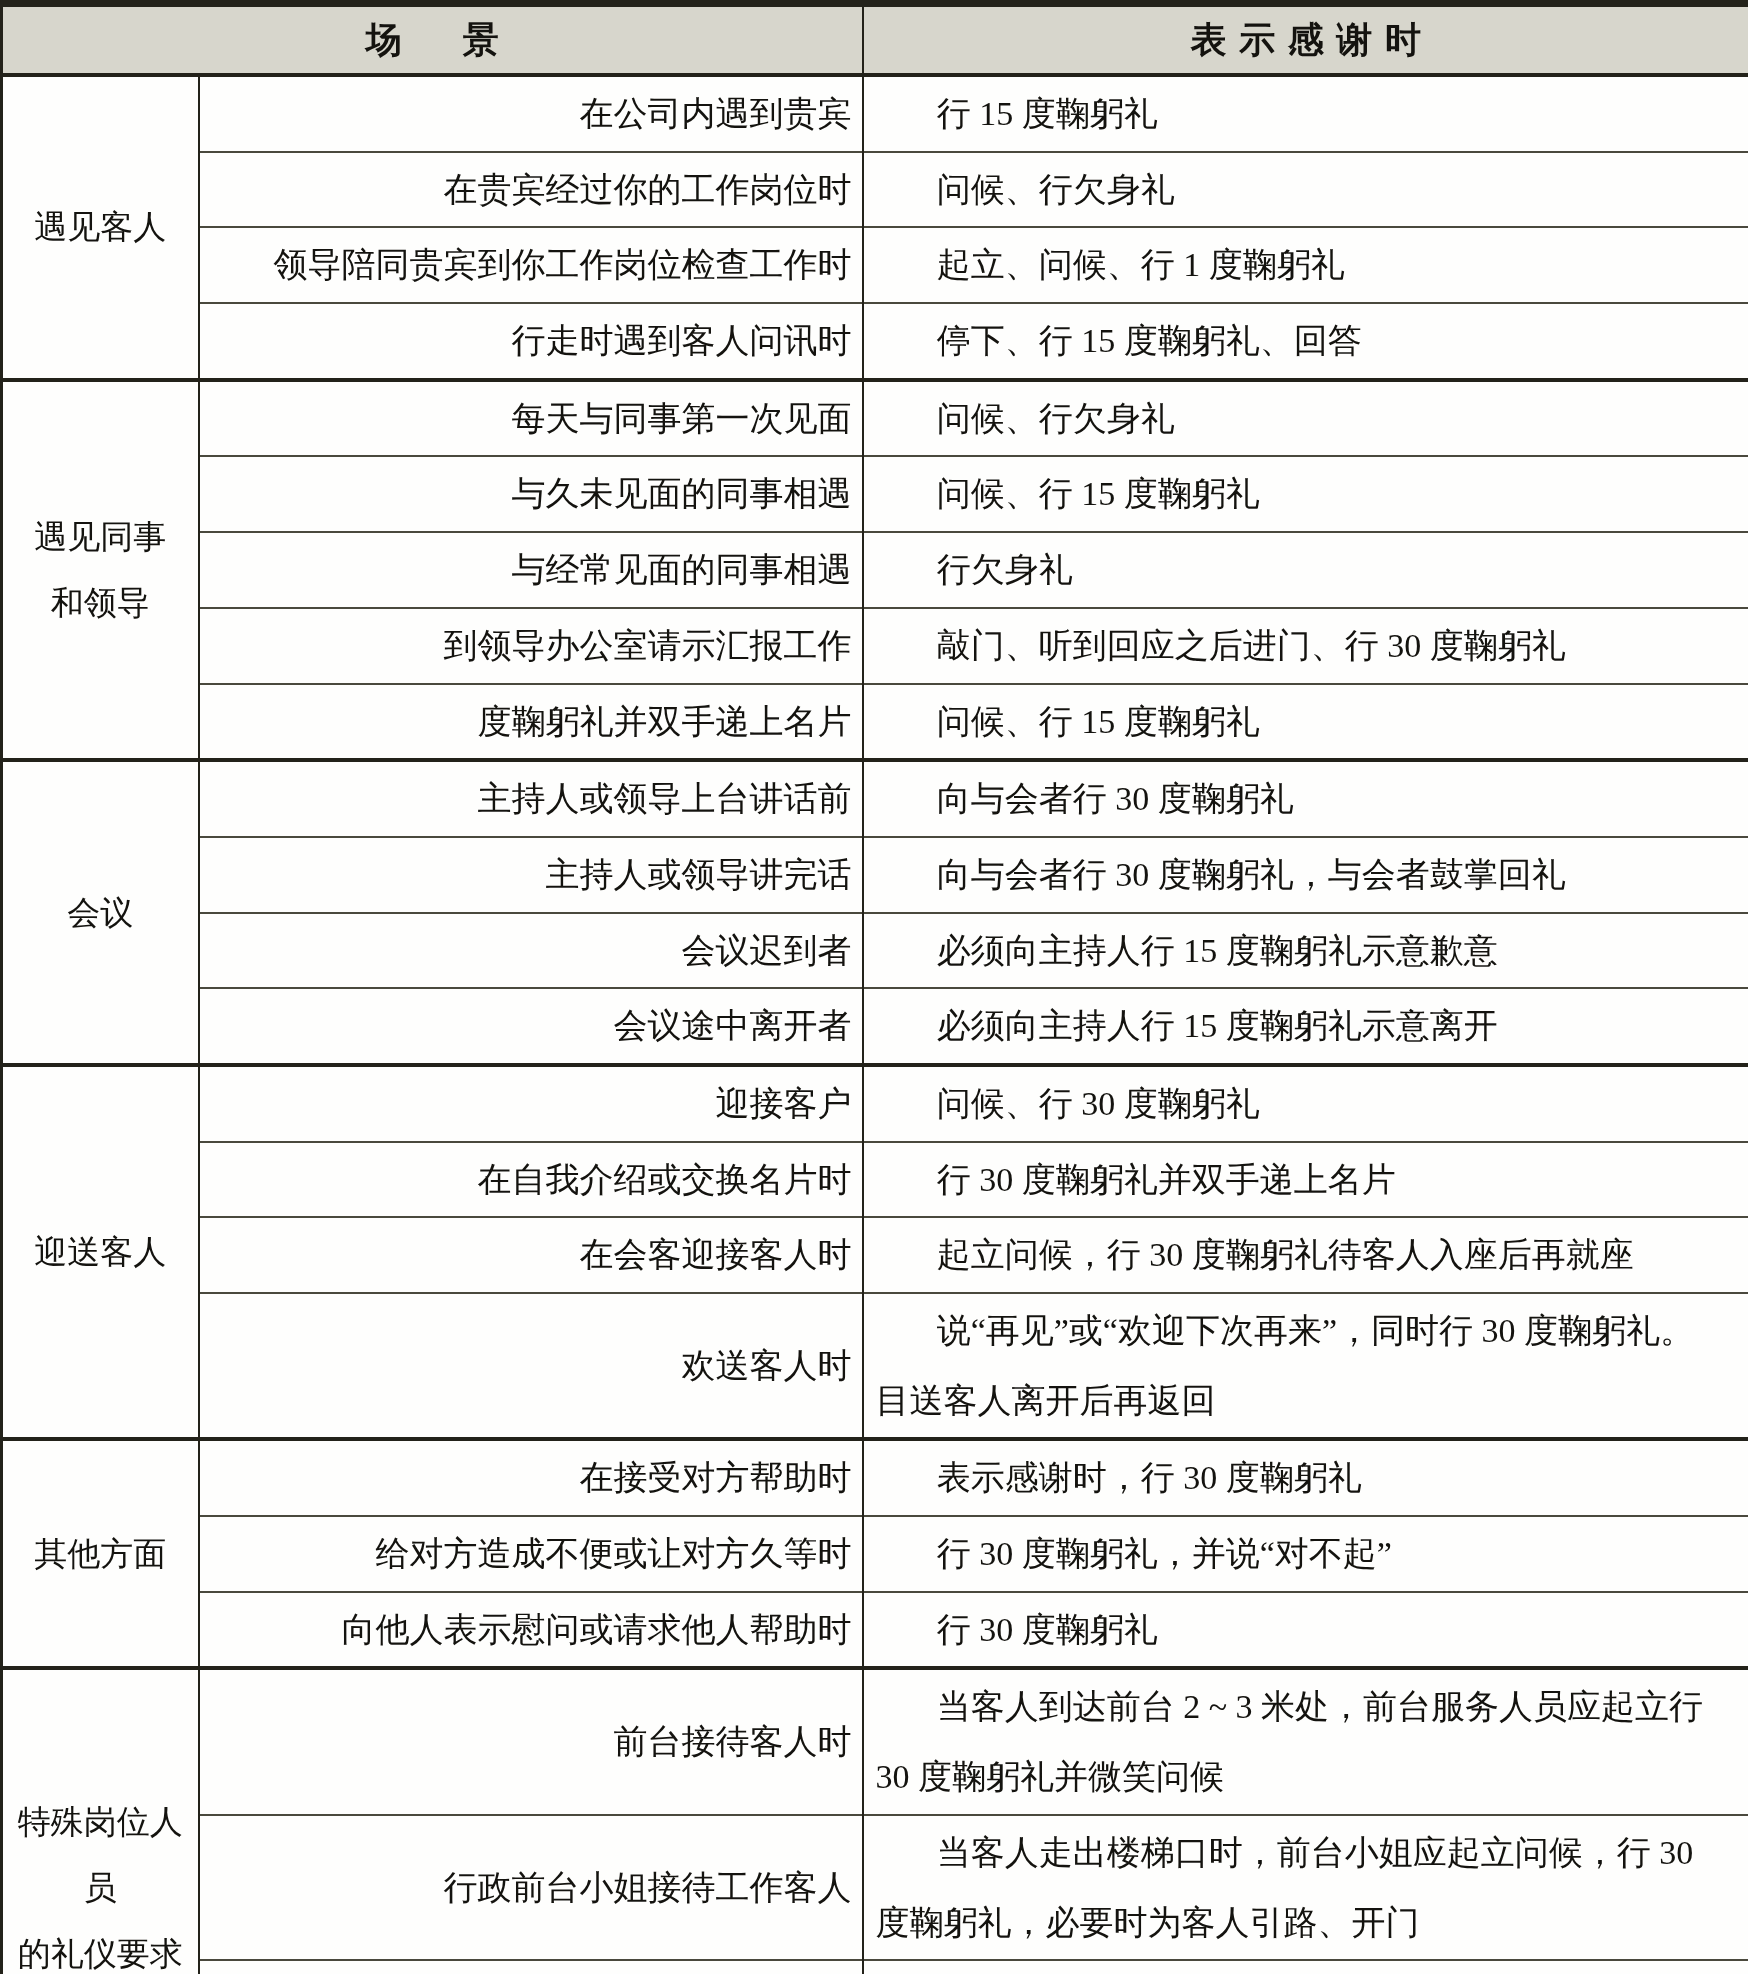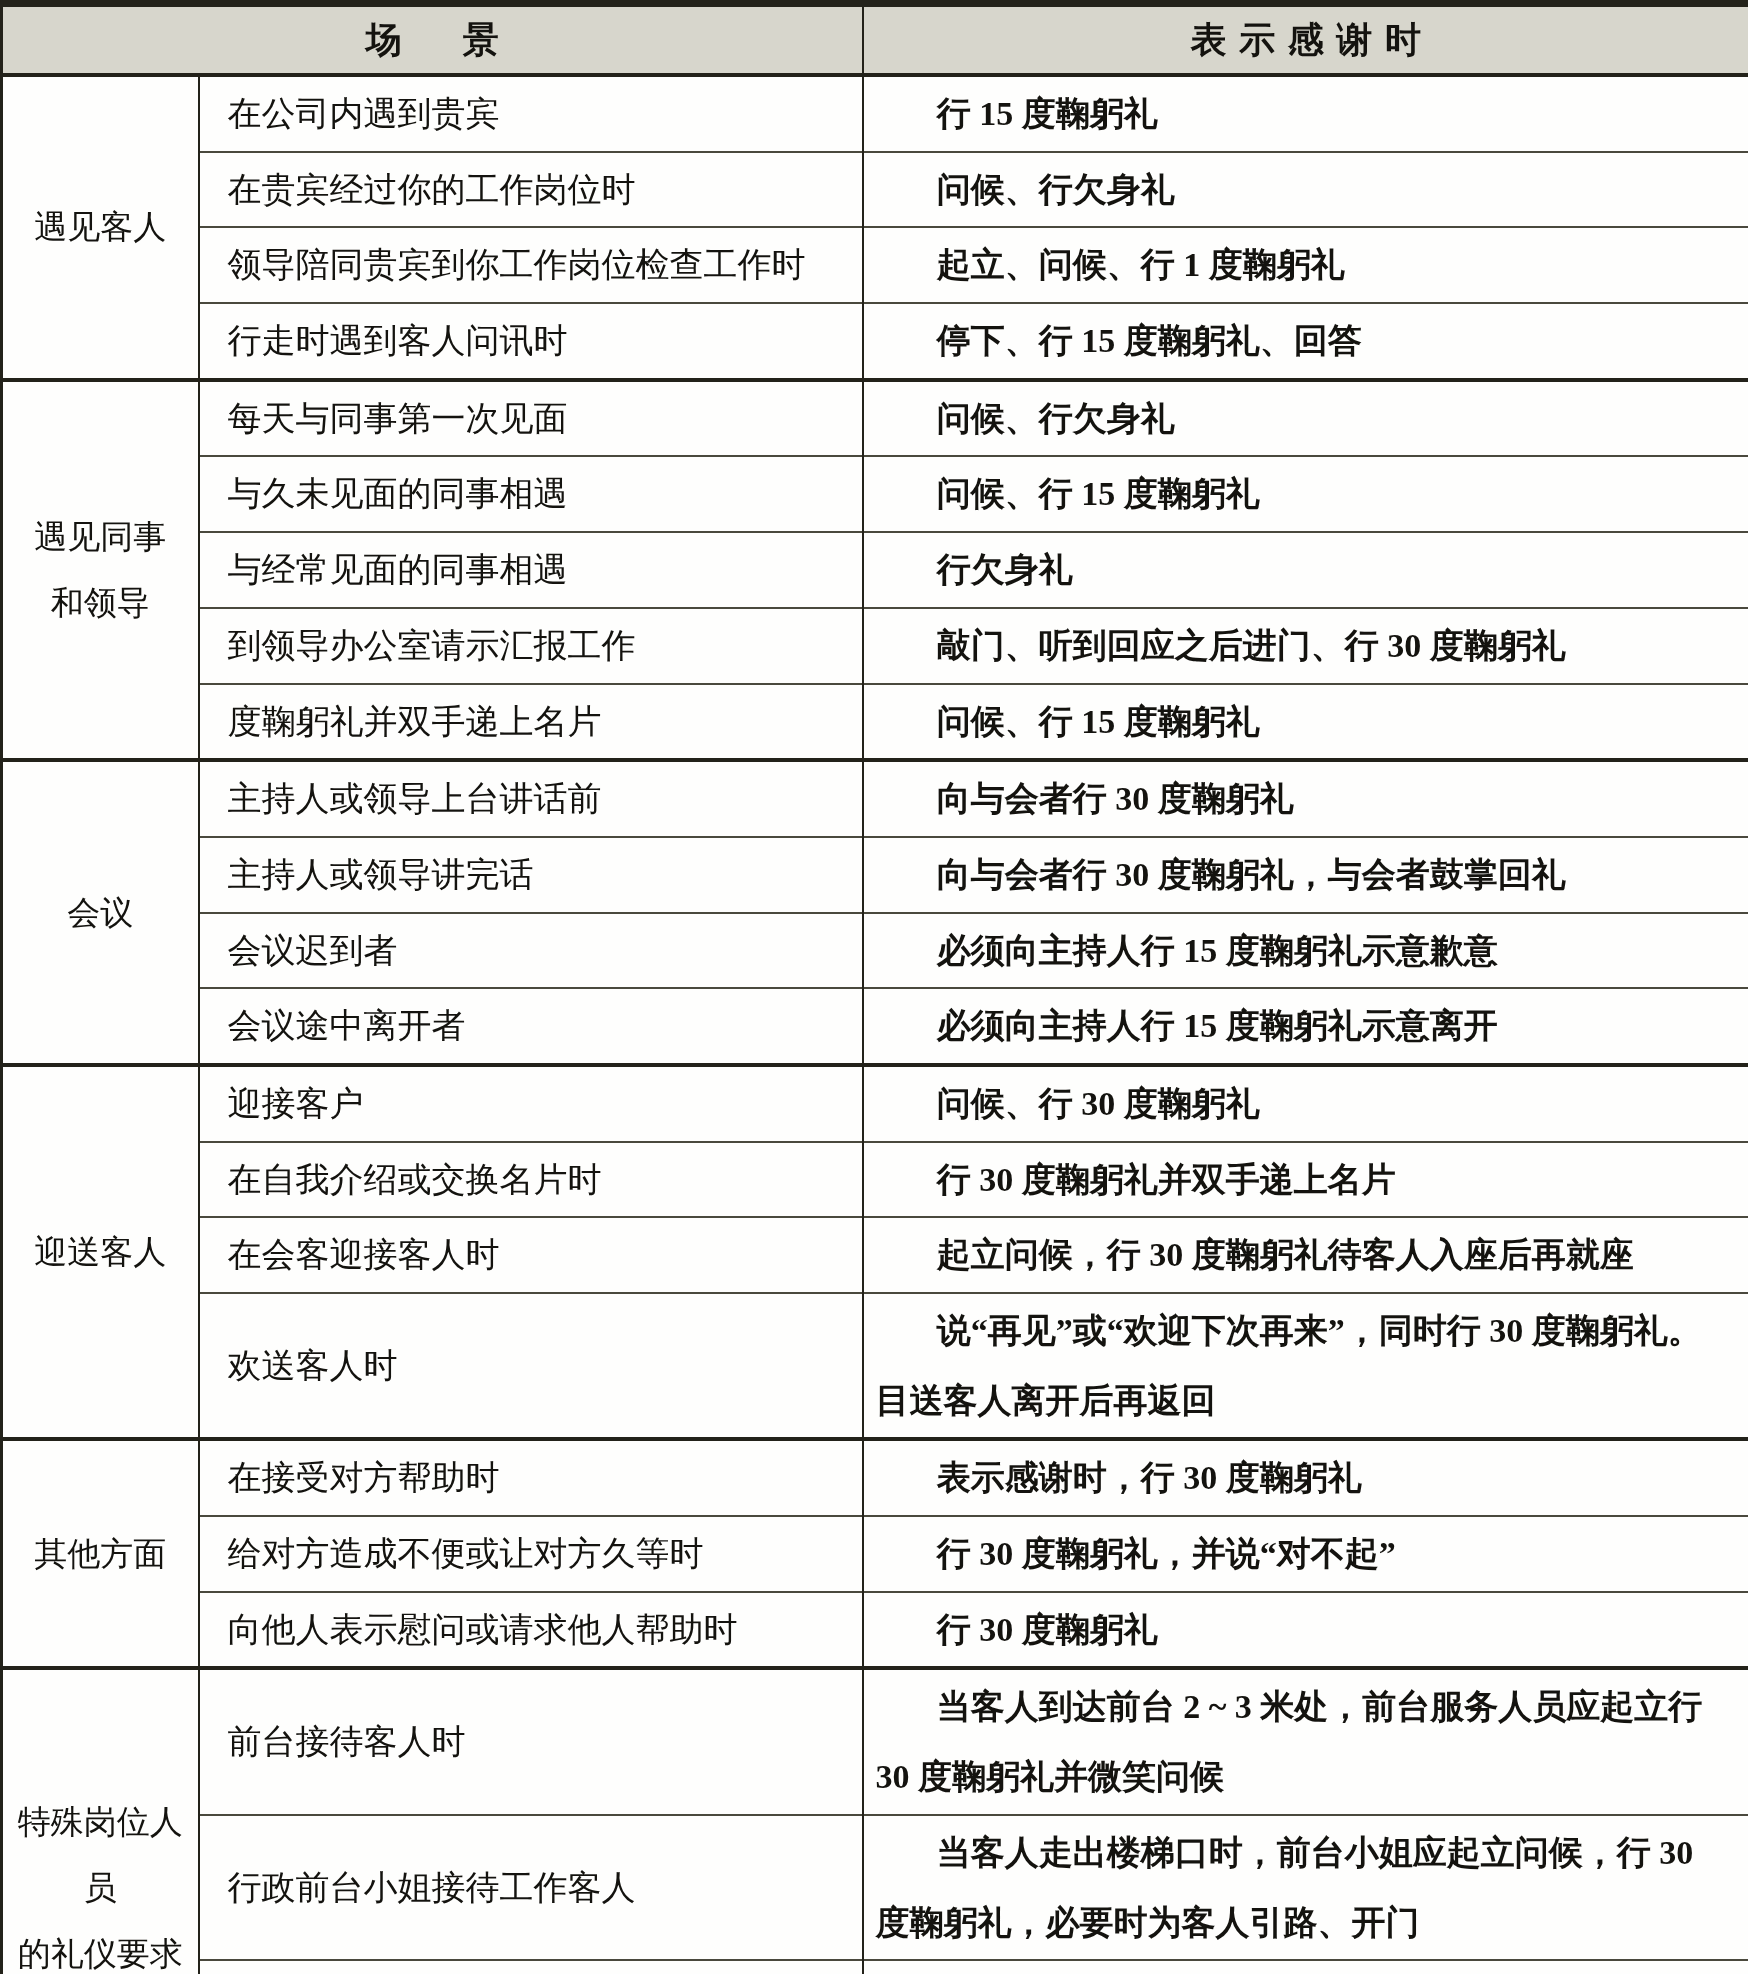--- a/index.html
+++ b/index.html
@@ -48,27 +48,27 @@
   tbody.group > tr:not(:first-child) > td{border-top:2px solid var(--line-thin);}
   td.gcell{
     text-align:center;
     font-size:33px;
     padding:0 2px;
     white-space:pre-line;
     border-right:2px solid var(--line-strong);
     line-height:2.0;
   }
   td.scene{
-    padding:0 24px 0 28px;
+    padding:0 10px 0 28px;
     border-right:2px solid var(--line-strong);
+    text-align:right;
   }
   td.std{
     padding:2px 24px 2px 12px;
     text-indent:1.8em;
-    font-weight:bold;
   }
 </style>
 </head>
 <body>
 
 <table>
   <colgroup>
     <col class="c-group">
     <col class="c-scene">
     <col class="c-std">

